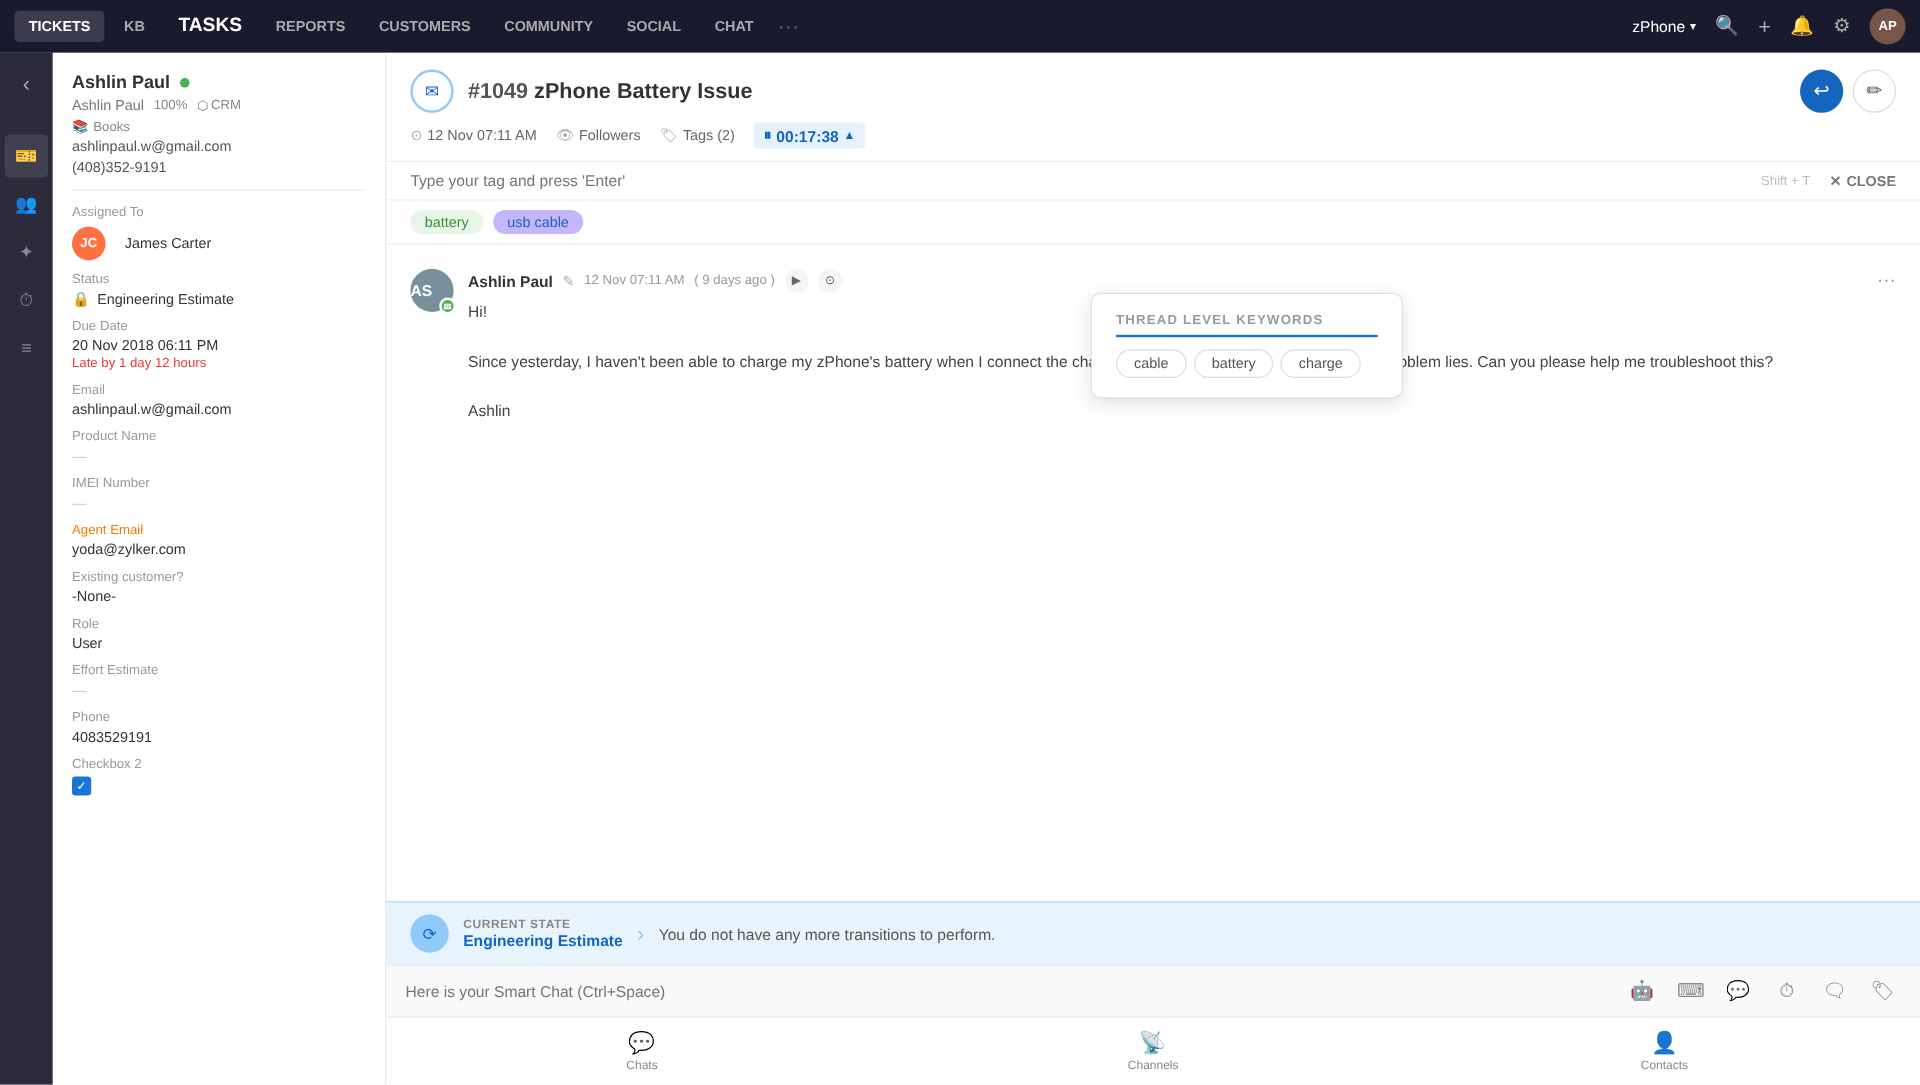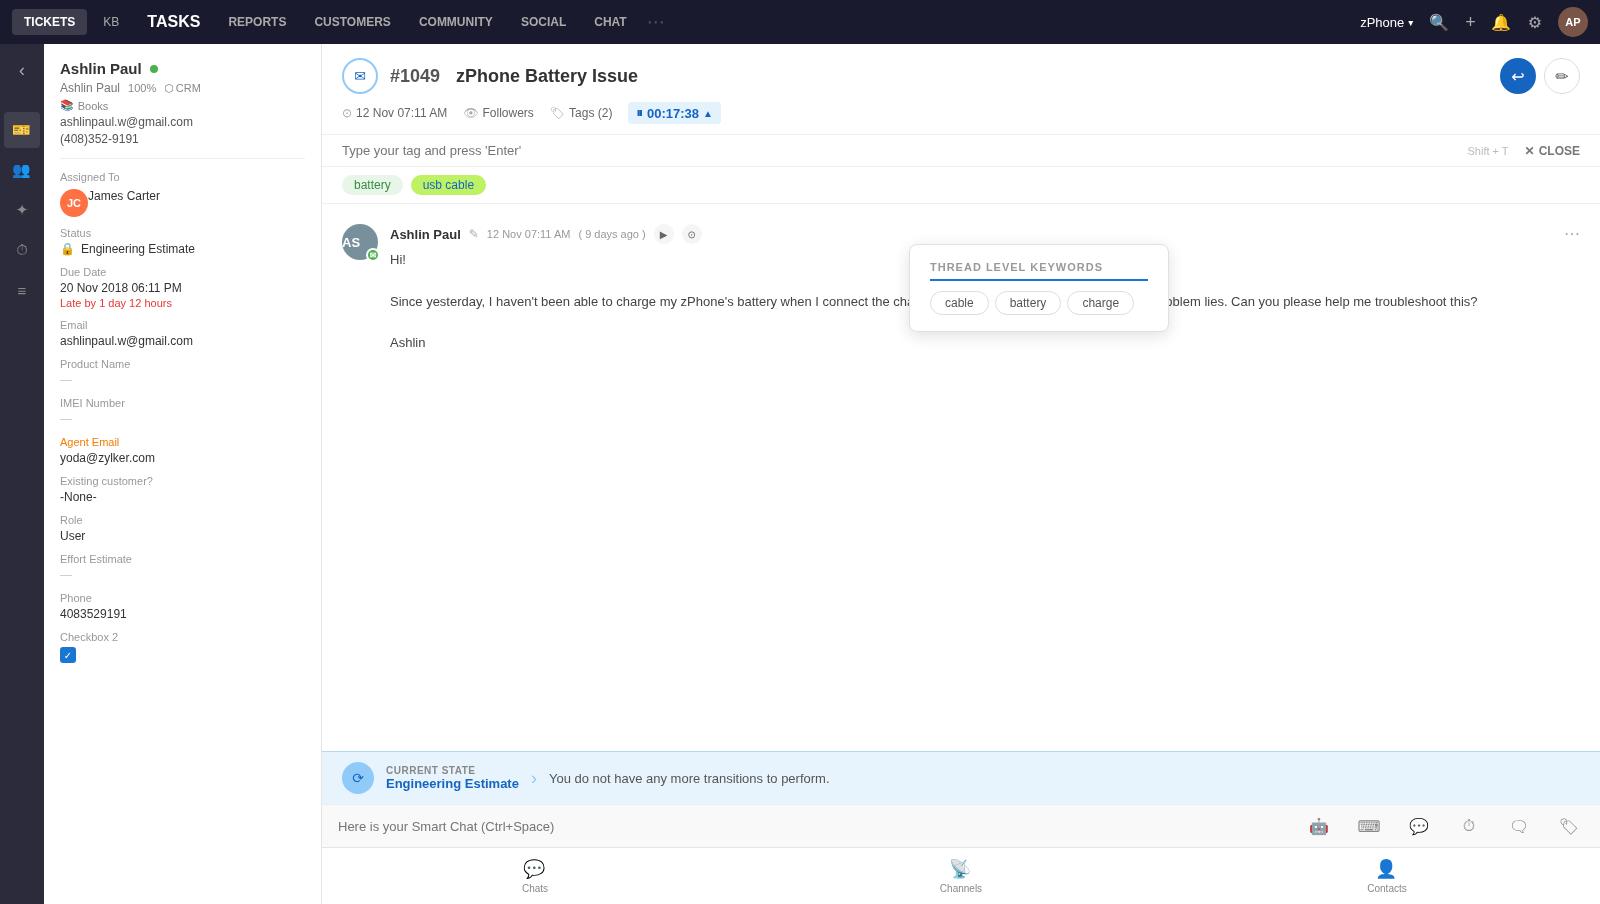--- a/index.html
+++ b/index.html
@@ -28,21 +28,21 @@
       width: 278px; background: #fff; border-right: 1px solid #e5e5e5; overflow-y: auto; padding: 16px;
     }
     .contact-name { font-size: 15px; font-weight: 700; color: #333; display: flex; align-items: center; gap: 6px; }
     .contact-sub { font-size: 12px; color: #666; display: flex; align-items: center; gap: 8px; margin-top: 4px; }
     .contact-books { font-size: 11px; color: #888; margin-top: 4px; display: flex; align-items: center; gap: 4px; cursor: pointer; }
     .contact-email, .contact-phone { font-size: 12px; color: #555; margin-top: 3px; }
     .divider { border: none; border-top: 1px solid #eee; margin: 12px 0; }
     .field-label { font-size: 11px; color: #999; margin-bottom: 3px; margin-top: 10px; }
     .field-value { font-size: 12px; color: #333; font-weight: 500; }
     .field-value.red { color: #e53935; }
-    .assigned-row { display: flex; gap: 0; margin-top: 6px; }
+    .assigned-row { display: flex; align-items: center; gap: 16px; margin-top: 6px; }
     .assigned-avatar { width: 28px; height: 28px; border-radius: 50%; background: #ff7043; display: flex; align-items: center; justify-content: center; color: #fff; font-size: 11px; font-weight: 700; }
     .checkbox-checked { width: 16px; height: 16px; background: #1976d2; border-radius: 3px; display: flex; align-items: center; justify-content: center; color: #fff; font-size: 10px; }
 
     
     .ticket-area { flex: 1; display: flex; flex-direction: column; background: #fff; overflow: hidden; }
 
     
     .ticket-header {
       padding: 14px 20px 0; border-bottom: 1px solid #eee; background: #fff;
     }
@@ -61,21 +61,21 @@
       padding: 8px 20px; border-bottom: 1px solid #eee; display: flex; align-items: center; justify-content: space-between; background: #fff;
     }
     .tag-input { border: none; outline: none; font-size: 13px; color: #999; flex: 1; }
     .close-row { display: flex; align-items: center; gap: 4px; color: #777; font-size: 12px; cursor: pointer; }
 
     
     .tags-row { display: flex; align-items: center; gap: 8px; padding: 8px 20px; border-bottom: 1px solid #eee; }
     .tag-chip {
       background: #e8f5e9; color: #388e3c; border-radius: 12px; padding: 3px 12px; font-size: 12px; font-weight: 500; cursor: pointer;
     }
-    .tag-chip.blue { background: #bef264; color: #1565c0; }
+    .tag-chip.blue { background: #c4b5fd; color: #1565c0; }
 
     
     .messages-area { flex: 1; overflow-y: auto; padding: 20px; position: relative; }
     .message-block { display: flex; gap: 12px; margin-bottom: 20px; }
     .msg-avatar { width: 36px; height: 36px; border-radius: 50%; background: #78909c; color: #fff; display: flex; align-items: center; justify-content: flex-start; font-size: 13px; font-weight: 700; flex-shrink: 0; position: relative; }
     .msg-avatar .status-icon { position: absolute; bottom: -2px; right: -2px; width: 14px; height: 14px; border-radius: 50%; background: #4caf50; border: 2px solid #fff; display: flex; align-items: center; justify-content: center; font-size: 8px; color: #fff; }
     .msg-content { flex: 1; }
     .msg-header { display: flex; align-items: center; gap: 8px; margin-bottom: 6px; flex-wrap: wrap; }
     .msg-author { font-weight: 700; color: #333; font-size: 13px; }
     .msg-time { font-size: 11px; color: #999; }
@@ -96,34 +96,34 @@
       background: #e8f4fd; border-top: 1px solid #b3d9f5; padding: 10px 20px; display: flex; align-items: center; gap: 12px;
     }
     .state-icon { width: 32px; height: 32px; background: #90caf9; border-radius: 50%; display: flex; align-items: center; justify-content: center; font-size: 14px; color: #1565c0; }
     .state-label { font-size: 10px; color: #888; font-weight: 600; letter-spacing: 0.5px; }
     .state-value { font-size: 13px; font-weight: 700; color: #1565c0; }
     .state-arrow { font-size: 18px; color: #90caf9; }
     .state-message { font-size: 13px; color: #555; }
 
     
     .bottom-toolbar {
-      display: flex; padding: 6px 16px; background: #f9f9f9; border-top: 1px solid #eee; gap: 20px;
+      display: flex; padding: 6px 16px; background: #f9f9f9; border-top: 1px solid #eee; gap: 10px;
     }
     .smart-chat-input { flex: 1; background: transparent; border: none; outline: none; font-size: 13px; color: #999; }
     .toolbar-icon-btn { width: 30px; height: 30px; display: flex; align-items: center; justify-content: center; color: #888; font-size: 16px; cursor: pointer; border-radius: 4px; }
     .bottom-nav { display: flex; background: #fff; border-top: 1px solid #e5e5e5; padding: 6px 0; }
     .bottom-nav-item { flex: 1; display: flex; flex-direction: column; align-items: center; gap: 3px; padding: 4px 0; cursor: pointer; color: #888; font-size: 10px; }
     .bottom-nav-item .nav-icon { font-size: 18px; }
   </style>
 </head>
 <body>
 
 <div class="top-nav">
   <div class="top-nav-item" style="color:#fff;font-size:12px;font-weight:700;padding:6px 12px;background:rgba(255,255,255,0.15);border-radius:4px;cursor:pointer;">TICKETS</div>
-  <div class="top-nav-item" style="color:#aaa;font-size:12px;font-weight:400;padding:6px 12px;cursor:pointer;">KB</div>
+  <div class="top-nav-item" style="color:#aaa;font-size:12px;font-weight:700;padding:6px 12px;cursor:pointer;">KB</div>
   <div class="top-nav-item" style="color:#ffffff;font-size:16px;font-weight:600;padding:6px 12px;cursor:pointer;">TASKS</div>
   <div class="top-nav-item" style="color:#aaa;font-size:12px;font-weight:600;padding:6px 12px;cursor:pointer;">REPORTS</div>
   <div class="top-nav-item" style="color:#aaa;font-size:12px;font-weight:600;padding:6px 12px;cursor:pointer;">CUSTOMERS</div>
   <div class="top-nav-item" style="color:#aaa;font-size:12px;font-weight:600;padding:6px 12px;cursor:pointer;">COMMUNITY</div>
   <div class="top-nav-item" style="color:#aaa;font-size:12px;font-weight:600;padding:6px 12px;cursor:pointer;">SOCIAL</div>
   <div class="top-nav-item" style="color:#aaa;font-size:12px;font-weight:600;padding:6px 12px;cursor:pointer;">CHAT</div>
   <div style="color:#555;font-size:18px;padding:0 4px;">⋯</div>
   <div class="top-nav-right" style="margin-left:auto;display:flex;align-items:center;gap:16px;">
     <div style="color:#fff;font-size:13px;font-weight:500;display:flex;align-items:center;gap:4px;">
       <span>zPhone</span>
@@ -216,21 +216,21 @@
     <div class="checkbox-checked" style="margin-top:4px;">✓</div>
   </div>
 
   <div class="ticket-area">
 
     <div class="ticket-header">
       <div class="ticket-title-row">
         <div style="display:flex;align-items:center;gap:12px;">
           <div style="width:36px;height:36px;border-radius:50%;border:2px solid #90caf9;display:flex;align-items:center;justify-content:center;color:#1565c0;font-size:14px;">✉</div>
           <div>
-            <div style="display:flex;align-items:center;gap:16px;">
+            <div style="display:flex;align-items:center;gap:5px;">
               <span style="font-size:18px;font-weight:700;color:#555;">#1049</span>
               <span style="font-size:18px;font-weight:700;color:#333;">zPhone Battery Issue</span>
             </div>
           </div>
         </div>
         <div style="display:flex;gap:8px;align-items:center;">
           <div class="hdr-action-btn blue">↩</div>
           <div class="hdr-action-btn outline">✏</div>
         </div>
       </div>

